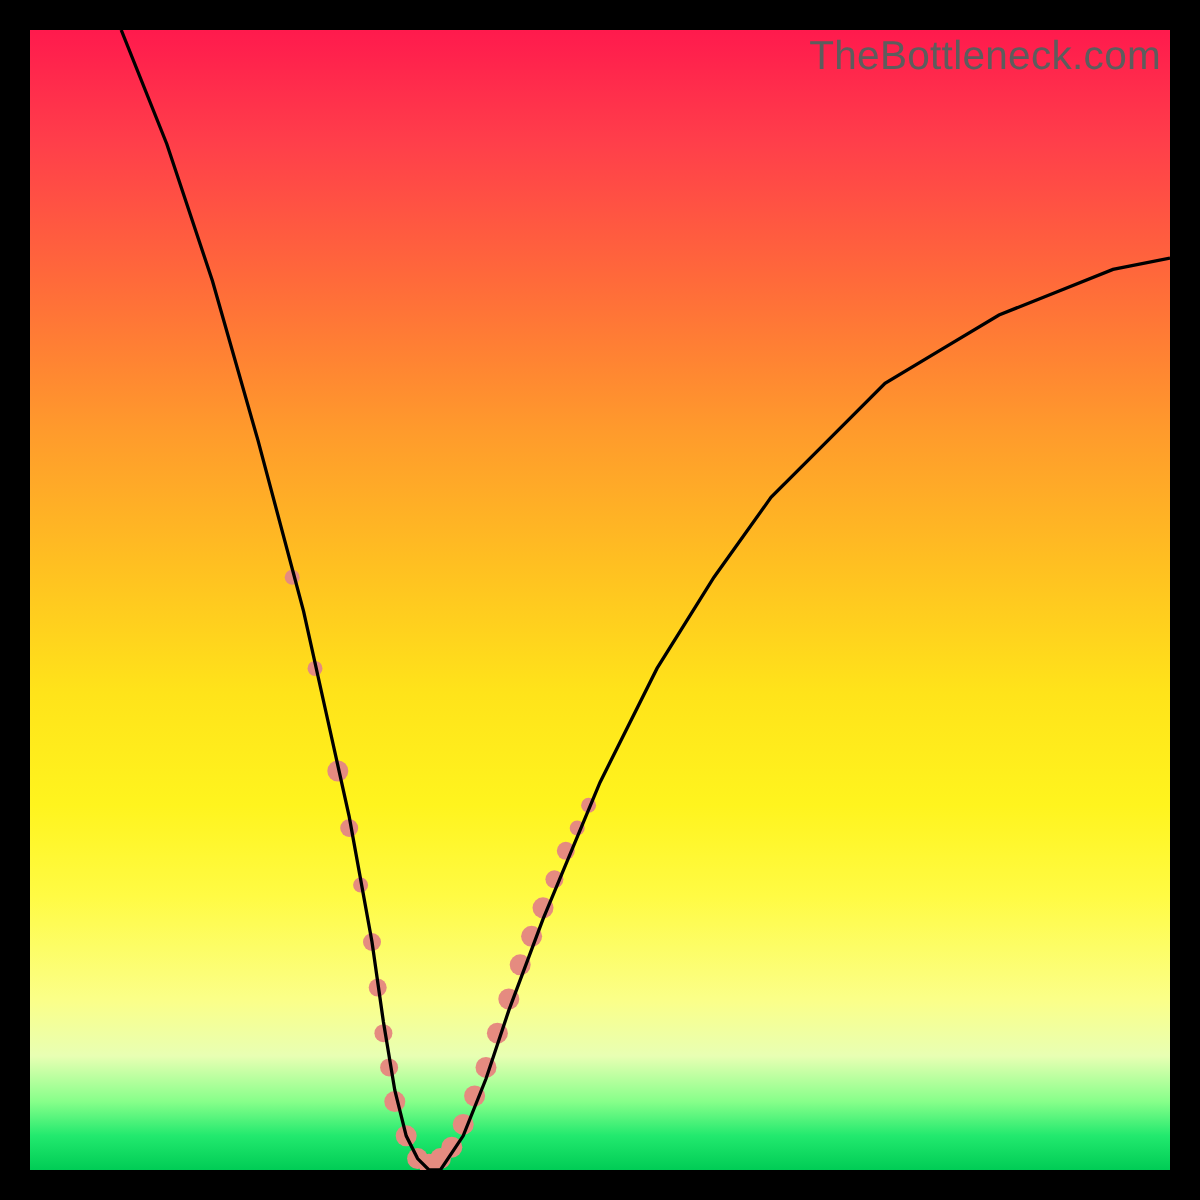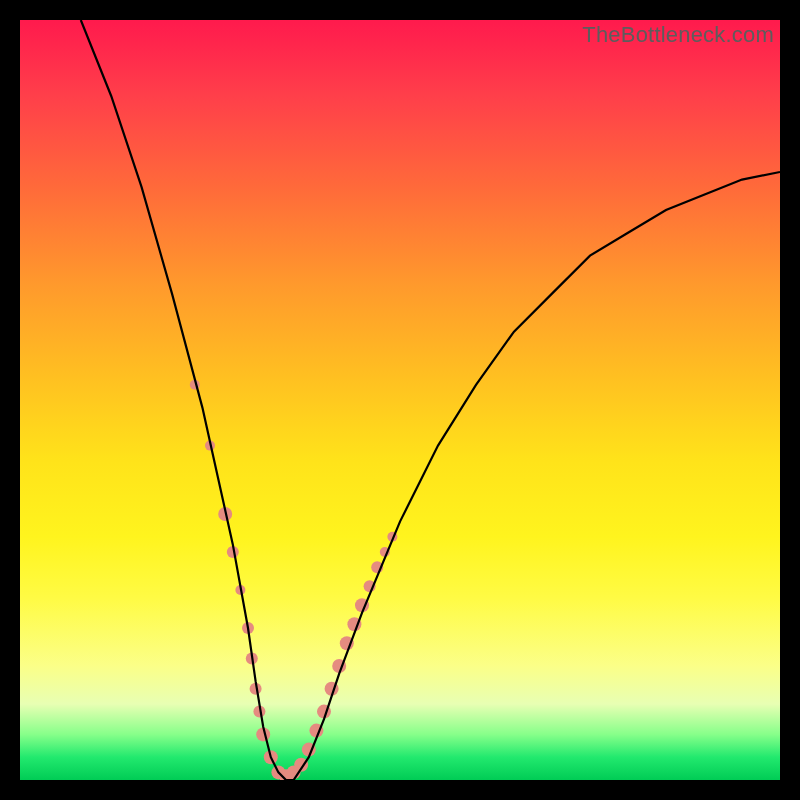--- a/index.html
+++ b/index.html
@@ -40,21 +40,21 @@
       #87ff8a 94%,
       #22e96e 97%,
       #00cc55 100%
     );
   }
   .watermark {
     position: absolute;
     top: 2px;
     right: 6px;
     color: #5d5d5d;
-    font-size: 22px;
+    font-size: 27px;
     font-weight: 500;
     letter-spacing: 0.2px;
     user-select: none;
     z-index: 10;
   }
   svg.curve {
     position: absolute;
     top: 0;
     left: 0;
     width: 760px;

